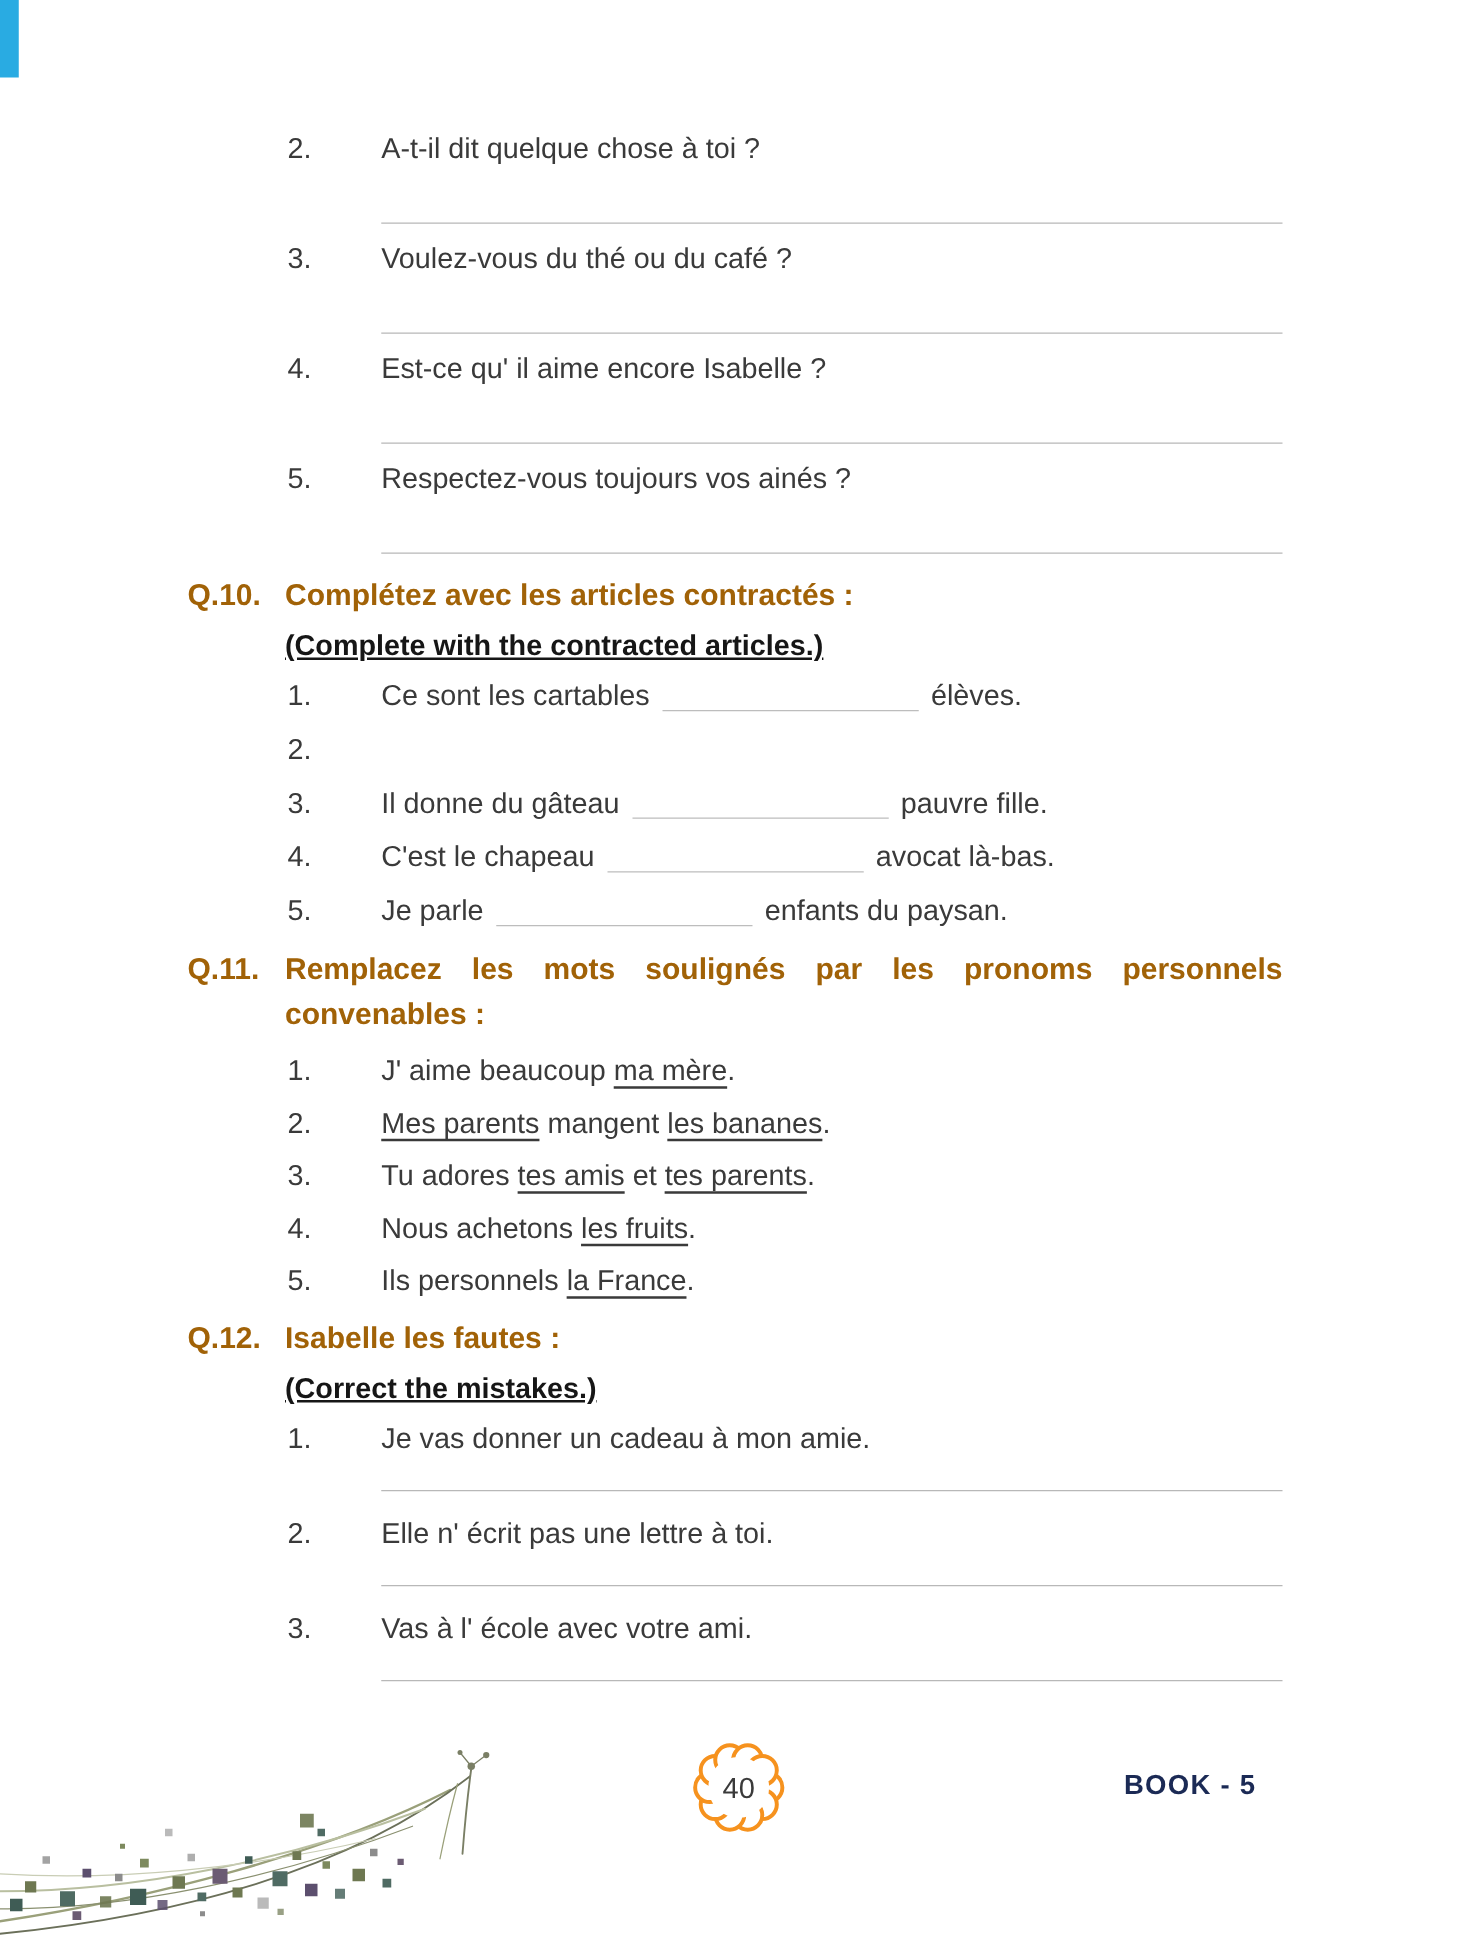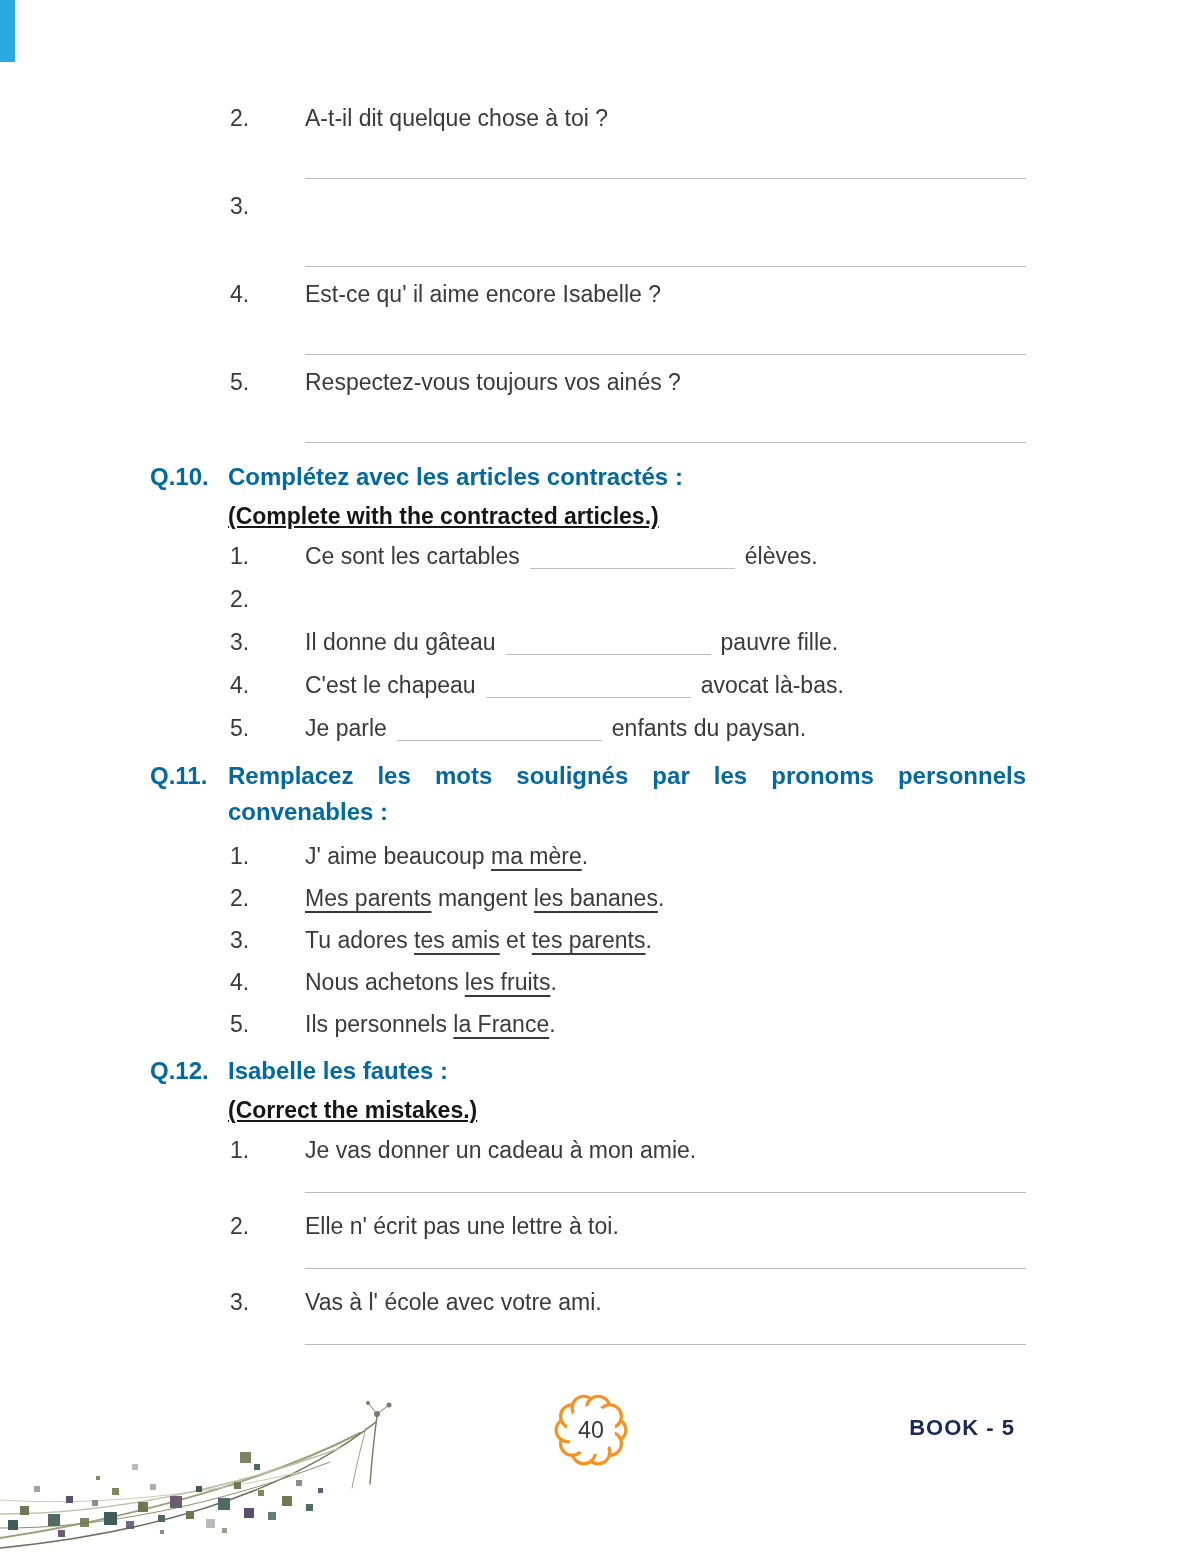--- a/index.html
+++ b/index.html
@@ -25,21 +25,21 @@
   
   .answer-line {
     margin:46px 0 14px 155px;
     border-bottom:1.5px solid #b8b8b8;
     height:0;
   }
   .answer-line.q12 { margin:28px 0 20px 155px; }
   
   .q-head {
     display:flex; margin-top:16px;
-    color:#0369a1; font-weight:bold;
+    color:#a16207; font-weight:bold;
     font-size:24px; line-height:36px;
   }
   .q-head .q-label { flex:0 0 78px; }
   .q-head .q-title { flex:1; text-align:justify; }
   .q-sub {
     margin:8px 0 0 78px;
     font-weight:bold; color:#161616;
     font-size:23px; line-height:27px;text-decoration:underline;
   }
   .q-items { margin-top:13px; }
@@ -55,41 +55,42 @@
   .u { text-decoration:underline; text-underline-offset:5px; text-decoration-thickness:1.5px;margin-top:24px; }
   
   .footer { position:absolute; left:0; right:0; bottom:0; height:200px; }
   .art { position:absolute; left:0; bottom:6px; }
   .badge {
     position:absolute; left:50%; top:30px; transform:translateX(-50%);
     width:74px; height:74px;
   }
   .badge svg { display:block; }
   .book-label {
-    position:absolute; right:166px; top:52px;
+    position:absolute; right:176px; top:52px;
     font-weight:bold; color:#1b2a55;
     font-size:22px; letter-spacing:1px;text-align:right;
   }
 </style>
 </head>
 <body>
 
 <div class="corner-strip"></div>
 
 <div class="content">
 
   <div>
     <div class="item">
       <span class="num">2.</span>
       <span class="txt">A-t-il dit quelque chose à toi ?</span>
     </div>
     <div class="answer-line"></div>
 
     <div class="item">
       <span class="num">3.</span>
+      <span class="txt">Voulez-vous du thé ou du café ?</span>
     </div>
     <div class="answer-line"></div>
 
     <div class="item">
       <span class="num">4.</span>
       <span class="txt">Est-ce qu' il aime encore Isabelle ?</span>
     </div>
     <div class="answer-line"></div>
 
     <div class="item">

